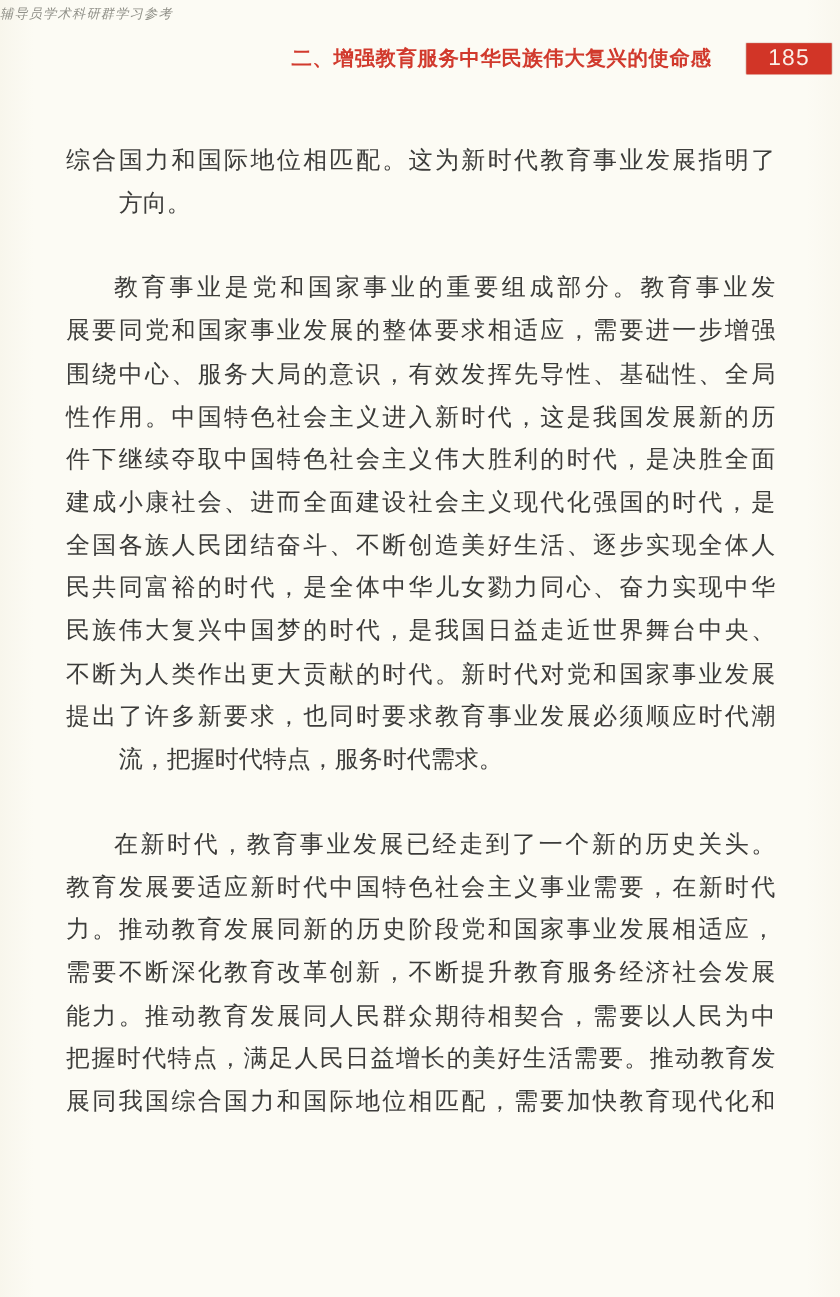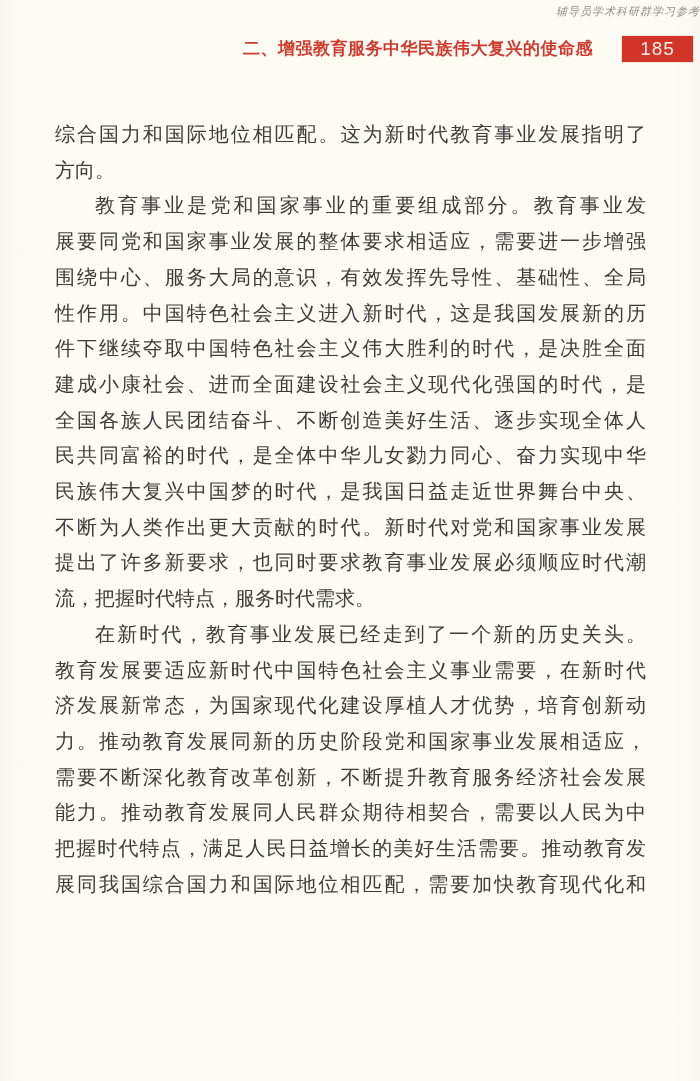--- a/index.html
+++ b/index.html
@@ -7,21 +7,21 @@
     position:relative;
     width:700px;height:1081px;
     background:#fbfaf2;
     background-image:linear-gradient(90deg, #f8f6ec 0%, #fcfbf4 4%, #fcfbf4 96%, #f9f7ee 100%);
     overflow:hidden;
     font-family:"Liberation Serif","DejaVu Serif",serif;
   }
   .top-note{
     position:absolute;
     top:4px;left:0;right:0;
-    text-align:right;
+    text-align:left;
     font-size:11px;
     font-style:italic;
     letter-spacing:1px;
     color:#8f8f87;
     font-family:"DejaVu Serif","Liberation Serif",serif;
   }
   .chapter-row{
     position:absolute;
     top:36px;right:7px;
     height:26px;
@@ -62,23 +62,25 @@
   }
   .tline{
     text-align:justify;
     text-align-last:justify;
     text-justify:inter-character;
     white-space:nowrap;
   }
   .tline.plast{
     text-align-last:left;
     text-align:left;
+    margin-left:44px;
   }
   .tline.pindent{
     text-indent:2em;
+    margin-top:35px;
   }
 </style>
 </head>
 <body>
 
 <div class="page">
 
   <div class="top-note">辅导员学术科研群学习参考</div>
 
   <div class="chapter-row">
@@ -100,21 +102,20 @@
     <div class="tline">建成小康社会、进而全面建设社会主义现代化强国的时代，是</div>
     <div class="tline">全国各族人民团结奋斗、不断创造美好生活、逐步实现全体人</div>
     <div class="tline">民共同富裕的时代，是全体中华儿女勠力同心、奋力实现中华</div>
     <div class="tline">民族伟大复兴中国梦的时代，是我国日益走近世界舞台中央、</div>
     <div class="tline">不断为人类作出更大贡献的时代。新时代对党和国家事业发展</div>
     <div class="tline">提出了许多新要求，也同时要求教育事业发展必须顺应时代潮</div>
     <div class="tline plast">流，把握时代特点，服务时代需求。</div>
 
     <div class="tline pindent">在新时代，教育事业发展已经走到了一个新的历史关头。</div>
     <div class="tline">教育发展要适应新时代中国特色社会主义事业需要，在新时代</div>
-    <div class="tline">济发展新常态，为国家现代化建设厚植人才优势，培育创新动</div>
     <div class="tline">力。推动教育发展同新的历史阶段党和国家事业发展相适应，</div>
     <div class="tline">需要不断深化教育改革创新，不断提升教育服务经济社会发展</div>
     <div class="tline">能力。推动教育发展同人民群众期待相契合，需要以人民为中</div>
     <div class="tline">把握时代特点，满足人民日益增长的美好生活需要。推动教育发</div>
     <div class="tline">展同我国综合国力和国际地位相匹配，需要加快教育现代化和</div>
   </div>
 
 </div>
 
 </body></html>

